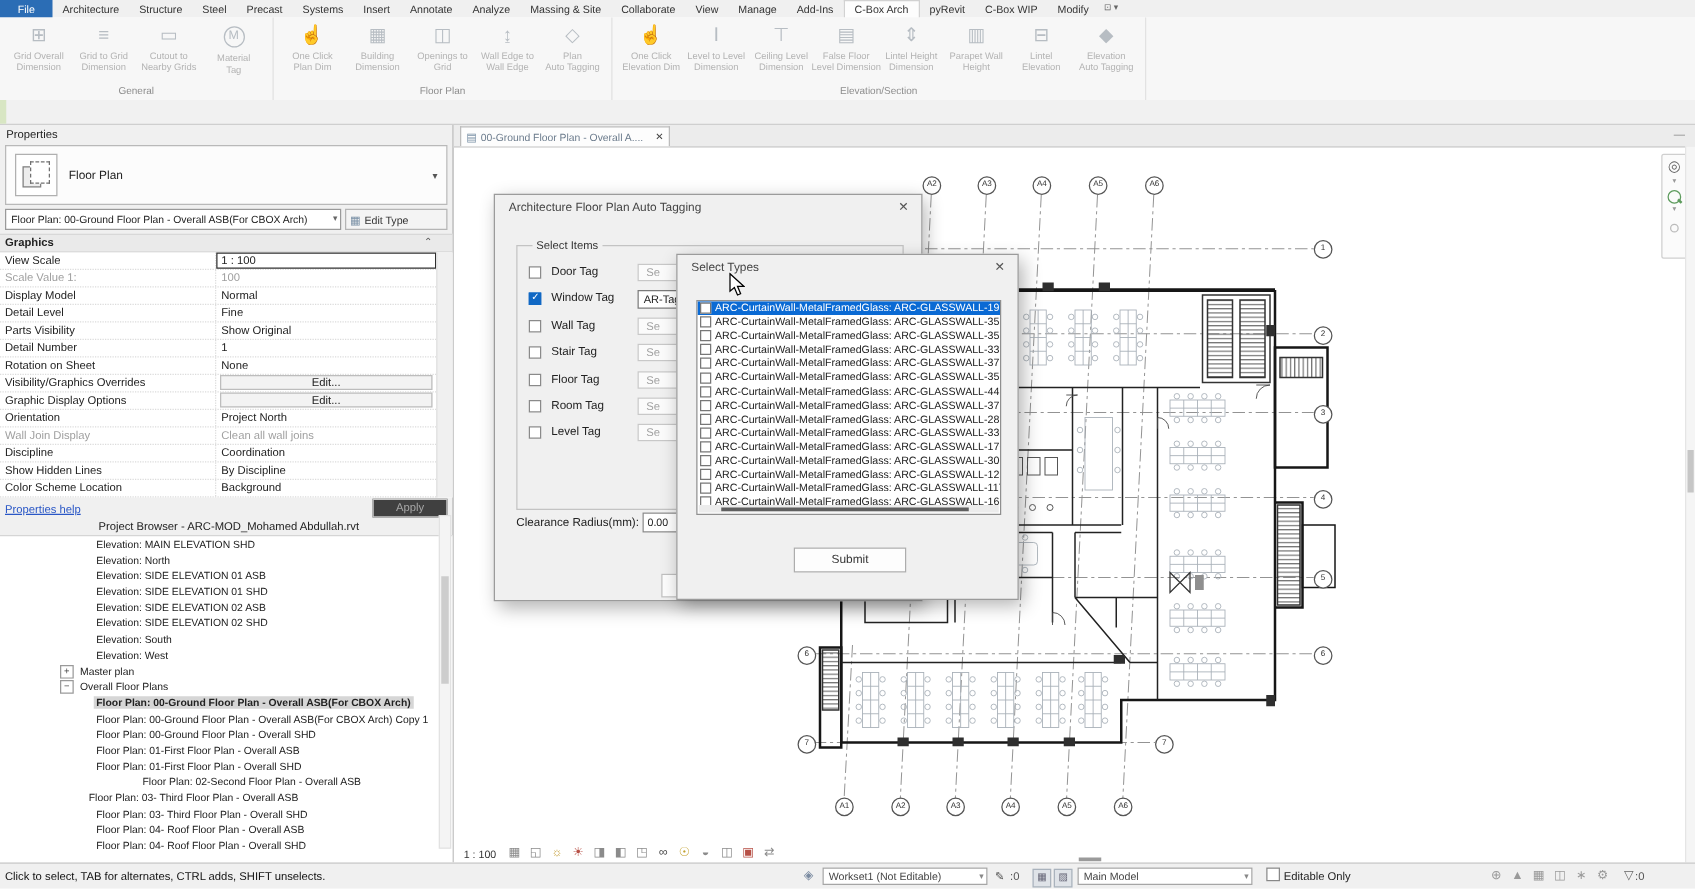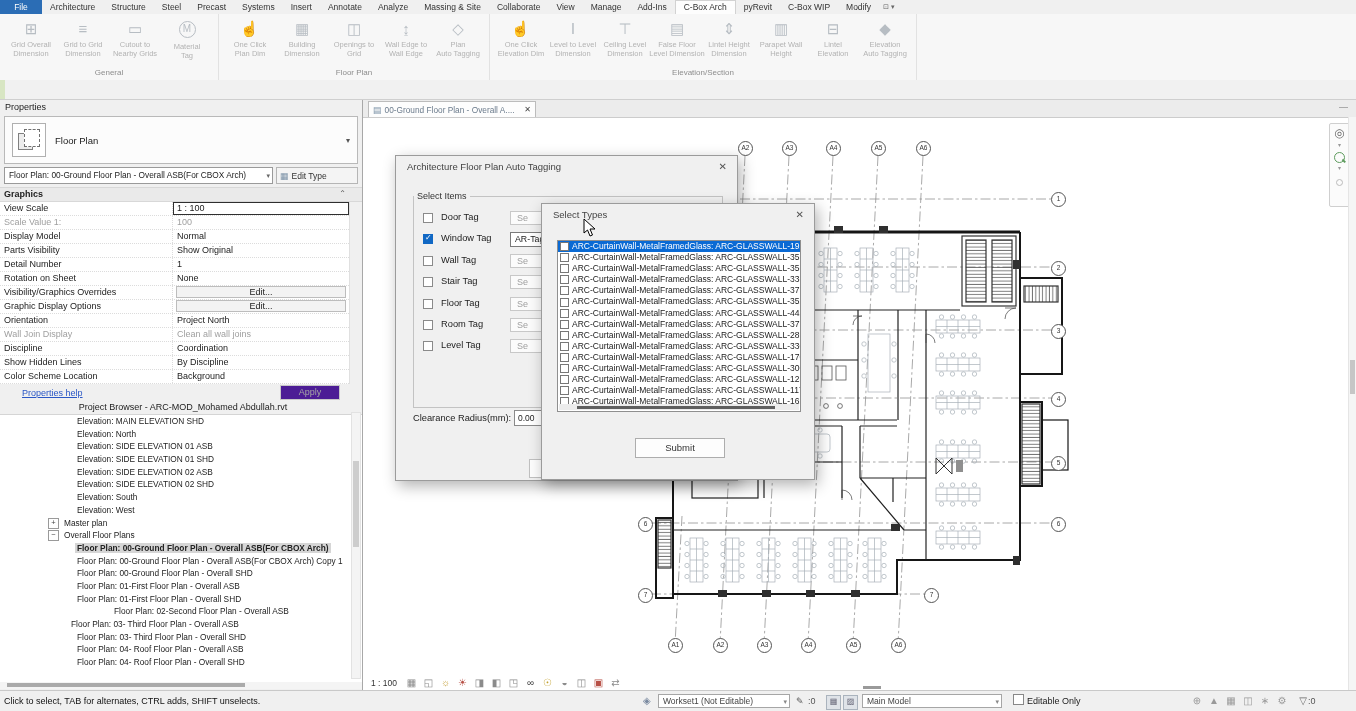--- a/index.html
+++ b/index.html
@@ -40,23 +40,23 @@
   #secheader{margin-top:3px;height:13px;background:#eaeaea;border-top:1px solid #d8d8d8;border-bottom:1px solid #d8d8d8;font-size:9px;font-weight:bold;line-height:12px;padding-left:4px;position:relative;}
   #secheader .collapse{position:absolute;right:16px;top:0;font-weight:normal;color:#555;font-size:8px;}
   #propgrid{background:#fff;position:relative;padding-right:13px;}
   .prow{height:13px;display:flex;border-bottom:1px dotted #dcdcdc;font-size:9px;}
   .plab{width:168px;padding-left:4px;line-height:12px;border-right:1px dotted #dcdcdc;white-space:nowrap;overflow:hidden;color:#222;}
   .pval{flex:1;padding-left:4px;line-height:12px;white-space:nowrap;overflow:hidden;color:#222;position:relative;}
   .prow.dim .plab,.prow.dim .pval{color:#9f9f9f;}
   .pval.sel{outline:1px solid #2f2f2f;outline-offset:-1px;background:#fff;}
   .pval.btn{text-align:center;background:#f3f3f3;border:1px solid #bdbdbd;line-height:10px;margin:0 3px 1px 3px;padding:0;height:10px;align-self:center;}
   .pgsb{position:absolute;right:0;top:0;width:12px;height:100%;background:#f0f0f0;border-left:1px solid #e0e0e0;}
-  #helprow{height:17px;display:flex;justify-content:space-between;align-items:center;padding:0 22px;}
+  #helprow{height:17px;display:flex;justify-content:space-between;align-items:center;padding:0 4px;}
   .helplink{color:#2a57c6;text-decoration:underline;font-size:9px;}
-  .applybtn{width:58px;height:13px;background:#4c1d95;border:1px solid #c8c8c8;color:#a6a6a6;font-size:9px;text-align:center;line-height:12px;}
+  .applybtn{width:58px;height:13px;background:#404040;border:1px solid #c8c8c8;color:#a6a6a6;font-size:9px;text-align:center;line-height:12px;}
   
   #btitle{height:13px;line-height:13px;font-size:9px;padding-left:4px;white-space:nowrap;overflow:hidden;text-align:center;}
   #tree{background:#fff;height:267px;overflow:hidden;position:relative;border-top:1px solid #d5d5d5;}
   .titem{height:12.7px;line-height:12.7px;font-size:8.3px;white-space:nowrap;overflow:hidden;color:#222;}
   .tlabel{padding:0 2px;}
   .tlabel.sel{background:#d6d6d6;font-weight:bold;}
   .expander{display:inline-block;width:9px;height:9px;border:1px solid #9a9a9a;line-height:7px;font-size:7.5px;text-align:center;background:#fff;margin-left:-13px;margin-right:3px;vertical-align:1px;color:#444;}
   .expander:empty{display:none;}
   #treevsb{position:absolute;right:1px;top:312px;width:10px;height:267px;background:#f4f4f4;border:1px solid #e2e2e2;box-sizing:border-box;}
   #treevsb .thumb{position:absolute;left:1px;right:1px;top:48px;height:86px;background:#cdcdcd;}
@@ -84,21 +84,21 @@
   #viewbar{position:absolute;left:8px;top:576px;height:13px;display:flex;align-items:center;gap:4px;}
   .vscale{font-size:8.5px;color:#333;margin-right:4px;}
   .vbi{font-size:10px;width:13px;text-align:center;line-height:13px;}
   
   .dlg{position:absolute;background:#f0f0f0;border:1px solid #9b9b9b;box-shadow:3px 5px 14px rgba(0,0,0,.30);box-sizing:border-box;}
   #dlg1{left:395px;top:155px;width:343px;height:326px;z-index:10;}
   #dlg2{left:541px;top:203px;width:274px;height:277px;z-index:20;}
   .dtitle{height:22px;line-height:22px;font-size:9.5px;color:#444;padding-left:11px;position:relative;}
   .dclose{position:absolute;right:10px;top:0;font-size:10px;color:#555;cursor:pointer;}
   .groupbox{position:absolute;left:17px;top:40px;width:308px;height:210px;border:1px solid #c3c3c3;}
-  .grouplabel{position:absolute;left:0;top:-6px;background:#f0f0f0;padding:0 3px;font-size:9px;color:#333;}
+  .grouplabel{position:absolute;left:12px;top:-6px;background:#f0f0f0;padding:0 3px;font-size:9px;color:#333;}
   .tagrow{position:absolute;left:0;height:16px;width:100%;}
   .cb{position:absolute;left:9px;top:2px;width:10px;height:10px;border:1px solid #8a8a8a;background:#fff;box-sizing:border-box;}
   .cb.on{background:#1168c4;border-color:#1168c4;}
   .cb.on::after{content:"✓";position:absolute;left:1px;top:-2px;color:#fff;font-size:8px;}
   .taglabel{position:absolute;left:27px;top:1px;font-size:9.3px;color:#222;}
   .ctl-btn{position:absolute;left:96px;top:0;width:122px;height:14px;background:#fbfbfb;border:1px solid #c8c8c8;font-size:9px;color:#a0a0a0;line-height:13px;padding-left:6px;box-sizing:border-box;}
   .ctl-combo{display:none;position:absolute;left:96px;top:0;width:122px;height:15px;background:#fff;border:1px solid #7a7a7a;font-size:8.8px;color:#222;line-height:13px;padding-left:4px;box-sizing:border-box;}
   .ctl-combo.shown{display:block;}
   .clr-label{position:absolute;left:17px;top:257px;font-size:9.3px;color:#222;}
   .clr-box{position:absolute;left:118px;top:254px;width:115px;height:16px;background:#fff;border:1px solid #8a8a8a;font-size:8.5px;line-height:15px;padding-left:3px;box-sizing:border-box;}
@@ -323,20 +323,24 @@
       <div class="prow dim">
         <span class="plab">Scale Value    1:</span>
         <span class="pval">100</span>
       </div>
 
       <div class="prow">
         <span class="plab">Display Model</span>
         <span class="pval">Normal</span>
       </div>
 
+      <div class="prow">
+        <span class="plab">Detail Level</span>
+        <span class="pval">Fine</span>
+      </div>
 
       <div class="prow">
         <span class="plab">Parts Visibility</span>
         <span class="pval">Show Original</span>
       </div>
 
       <div class="prow">
         <span class="plab">Detail Number</span>
         <span class="pval">1</span>
       </div>

